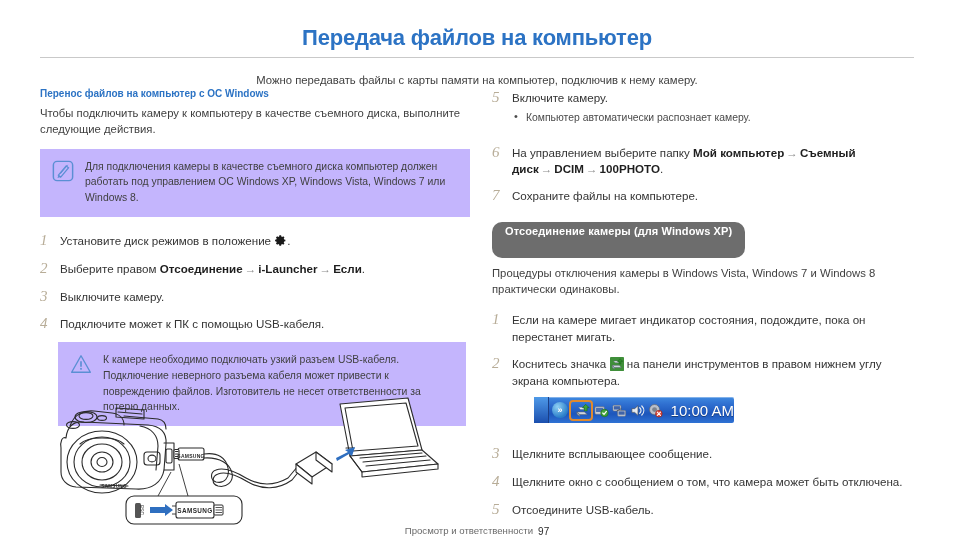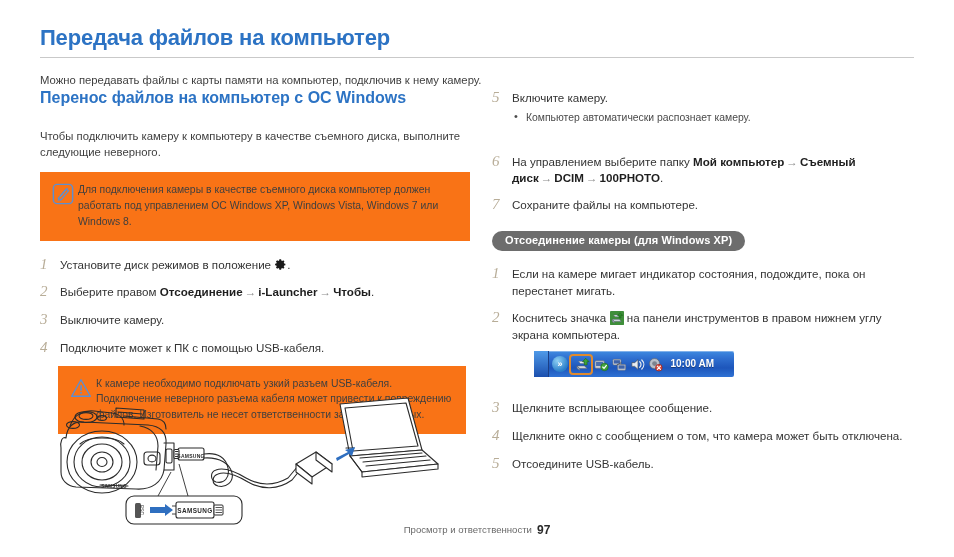--- a/index.html
+++ b/index.html
@@ -21,20 +21,21 @@
     width: 954px;
     height: 557px;
   }
 
   
   .title-block {
     position: absolute;
     left: 40px;
     top: 26px;
     width: 874px;
+    text-align: center;
   }
   .page-title {
     font-size: 22px;
     font-weight: bold;
     color: #2c73c4;
     letter-spacing: -0.2px;
     line-height: 1.1;
     margin: 0 0 7px 0;
   }
   .title-rule {
@@ -57,40 +58,40 @@
     width: 430px;
   }
   .col-right {
     position: absolute;
     left: 492px;
     top: 88px;
     width: 428px;
   }
 
   .section-heading {
-    font-size: 16px;
+    font-size: 10px;
     font-weight: bold;
     color: #2c73c4;
-    margin: 0 0 20px 0;
+    margin: 0 0 4px 0;
     line-height: 1.25;
   }
   .section-intro {
     font-size: 11.3px;
     line-height: 1.42;
     color: #3f3f3f;
     margin: 0;
   }
 
   
   .callout {
-    background: #f97316;
+    background: #c4b5fd;
     margin-top: 12px;
     padding: 10px 12px 11px 12px;
     display: flex;
-    gap: 4px;
+    gap: 11px;
     align-items: flex-start;
   }
   .callout-icon {
     flex: 0 0 auto;
     width: 22px;
     height: 22px;
     margin-top: 1px;
   }
   .callout-text {
     font-size: 10.4px;
@@ -123,21 +124,21 @@
     flex: 1 1 auto;
     font-size: 11.6px;
     line-height: 1.42;
     color: #343434;
     padding-top: 2px;
   }
   .step-body b { font-weight: bold; color: #1e1e1e; }
   .arrow { color: #8c8c8c; padding: 0 2px; }
 
   .sub-bullets {
-    margin: 4px 0 17px 0;
+    margin: 4px 0 8px 0;
     padding: 0;
     list-style: none;
   }
   .sub-bullet {
     font-size: 10.4px;
     line-height: 1.45;
     color: #4a4a4a;
     padding-left: 14px;
     position: relative;
   }
@@ -151,21 +152,21 @@
   }
 
   
   .badge {
     display: inline-block;
     background: #6d6d6d;
     color: #ffffff;
     font-size: 11px;
     font-weight: bold;
     border-radius: 10px;
-    padding: 3px 13px 4px 13px;
+    padding: 3px 13px 20px 13px;
     line-height: 1.2;
     letter-spacing: 0.1px;
   }
 
   
   .inline-icon {
     display: inline-block;
     vertical-align: -3px;
     width: 14px;
     height: 14px;
@@ -211,27 +212,26 @@
   .tb-hl {
     outline: 2px solid #e08a2e;
     border-radius: 2px;
     padding: 1px;
     margin-left: 3px;
     display: flex;
     align-items: center;
   }
   .tb-clock {
     margin-left: auto;
-    margin-right: 20px;
+    margin-right: 0;
     color: #ffffff;
-    font-size: 10px;
+    font-size: 15px;
     font-family: "Liberation Sans", sans-serif;
     text-shadow: 0 1px 0 rgba(0,0,0,.35);
     white-space: nowrap;
-    font-weight: bold;
   }
 
   
   .illustration {
     position: absolute;
     left: 40px;
     top: 386px;
     width: 400px;
     height: 140px;
   }
@@ -240,42 +240,42 @@
   .footer {
     position: absolute;
     left: 0;
     right: 0;
     bottom: 20px;
     text-align: center;
     font-size: 9.6px;
     color: #6a6a6a;
   }
   .footer .pagenum {
-    font-weight: bold;
+    font-weight: normal;
     color: #2a2a2a;
-    font-size: 12px;
+    font-size: 10px;
     margin-left: 5px;
     vertical-align: -1px;
   }
 </style>
 </head>
 <body>
 
 <div class="page">
 
   <div class="title-block">
     <h1 class="page-title">Передача файлов на компьютер</h1>
     <div class="title-rule"></div>
     <div class="page-subtitle">Можно передавать файлы с карты памяти на компьютер, подключив к нему камеру.</div>
   </div>
 
   <div class="col-left">
 
     <h2 class="section-heading">Перенос файлов на компьютер с ОС Windows</h2>
-    <p class="section-intro">Чтобы подключить камеру к компьютеру в качестве съемного диска, выполните следующие неверного.</p>
+    <p class="section-intro">Чтобы подключить камеру к компьютеру в качестве съемного диска, выполните следующие действия.</p>
 
     <div class="callout">
       <span class="callout-icon">
         <svg viewBox="0 0 24 24" width="22" height="22">
           <rect x="1.5" y="1.5" width="21" height="21" rx="4" ry="4" fill="none" stroke="#5b8fd4" stroke-width="1.6"></rect>
           <path d="M7 16.5 L15.5 6.5 L18 8.6 L9.5 18.6 Z" fill="none" stroke="#5b8fd4" stroke-width="1.4"></path>
           <path d="M7 16.5 L9.5 18.6 L6 19.6 Z" fill="#5b8fd4"></path>
           <path d="M9.2 15 L17.2 5.3" stroke="#5b8fd4" stroke-width="1"></path>
         </svg>
       </span>
@@ -287,21 +287,21 @@
       <li class="step">
         <span class="step-num">1</span>
         <span class="step-body"><span>Установите диск режимов в положение </span><span class="inline-icon gear-inline"><svg viewBox="0 0 24 24" width="13" height="13">
                 <path fill="#1a1a1a" d="M12 8.2a3.8 3.8 0 100 7.6 3.8 3.8 0 000-7.6zm0 5.9a2.1 2.1 0 110-4.2 2.1 2.1 0 010 4.2z"></path>
                 <path fill="#1a1a1a" d="M21 13.6v-3.2l-2.3-.4a7 7 0 00-.7-1.7l1.3-1.9-2.2-2.3-1.9 1.4a7 7 0 00-1.7-.7L13.1 2.5H9.9L9.5 4.8a7 7 0 00-1.7.7L5.9 4.1 3.6 6.4l1.4 1.9a7 7 0 00-.7 1.7l-2.3.4v3.2l2.3.4c.17.6.4 1.16.7 1.7l-1.4 1.9 2.3 2.3 1.9-1.4c.54.3 1.1.53 1.7.7l.4 2.3h3.2l.4-2.3c.6-.17 1.16-.4 1.7-.7l1.9 1.4 2.2-2.3-1.3-1.9c.3-.54.53-1.1.7-1.7l2.3-.4z"></path>
               </svg></span><span>.</span></span>
       </li>
 
       <li class="step">
         <span class="step-num">2</span>
-        <span class="step-body"><span>Выберите правом </span><b>Отсоединение</b><span class="arrow">→</span><b>i-Launcher</b><span class="arrow">→</span><b>Чтобы</b><span>.</span></span>
+        <span class="step-body"><span>Выберите правом </span><b>Отсоединение</b><span class="arrow">→</span><b>i-Launcher</b><span class="arrow">→</span><b>Если</b><span>.</span></span>
       </li>
 
       <li class="step">
         <span class="step-num">3</span>
         <span class="step-body">Выключите камеру.</span>
       </li>
 
       <li class="step">
         <span class="step-num">4</span>
         <span class="step-body">Подключите может к ПК с помощью USB-кабеля.</span>
@@ -440,20 +440,21 @@
 
       <li class="step">
         <span class="step-num">7</span>
         <span class="step-body">Сохраните файлы на компьютере.</span>
       </li>
     </ul>
 
     <div style="margin-top:16px;">
       <span class="badge">Отсоединение камеры (для Windows XP)</span>
     </div>
+    <p class="section-intro" style="margin-top:7px;">Процедуры отключения камеры в Windows Vista, Windows 7 и Windows 8 практически одинаковы.</p>
 
     <ul class="steps" style="margin-top:13px;">
 
       <li class="step">
         <span class="step-num">1</span>
         <span class="step-body">Если на камере мигает индикатор состояния, подождите, пока он перестанет мигать.</span>
       </li>
 
       <li class="step">
         <span class="step-num">2</span>

